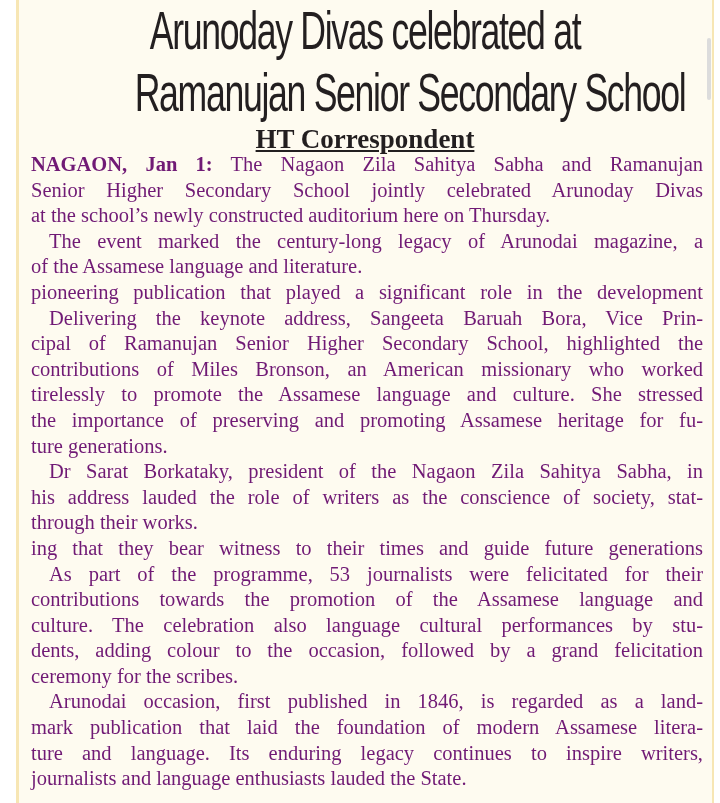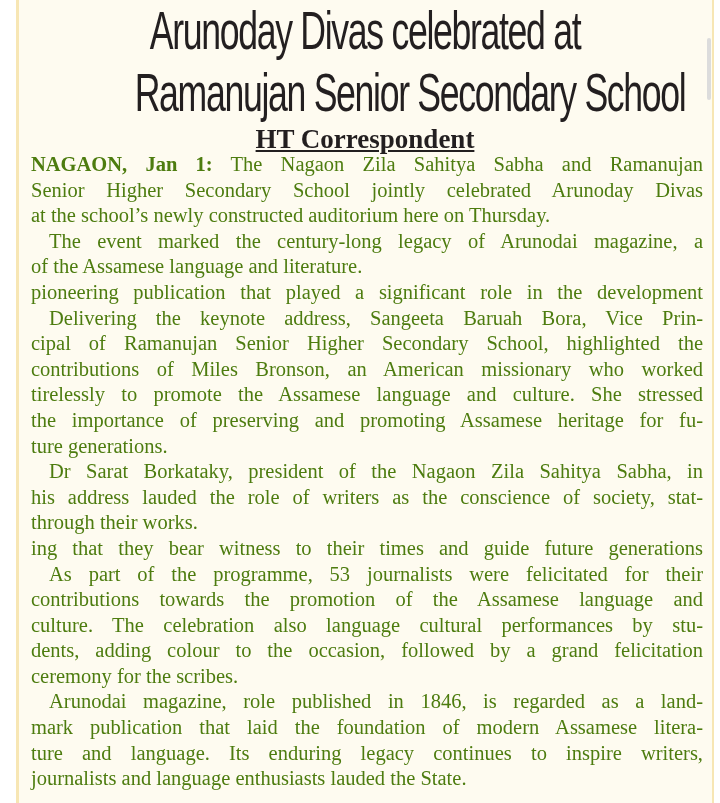--- a/index.html
+++ b/index.html
@@ -58,21 +58,21 @@
       color: #231f20;
       line-height: 26px;
     }
     .byline span { text-decoration: underline; text-underline-offset: 2px; }
     .body {
       position: absolute;
       left: 31px; top: 152px; width: 672px;
       font-family: "Liberation Serif", serif;
       font-size: 20.5px;
       line-height: 25.6px;
-      color: #4d7c0f;
+      color: #701a75;
     }
     .body .ln {
       display: block;
       white-space: nowrap;
       text-align: justify;
       text-align-last: justify;
     }
     .body .ln.last { text-align-last: left; }
     .body .ln.indent { padding-left: 18px; }
     .dateline { font-weight: bold; }
@@ -126,18 +126,18 @@
 
   <div>
     <span class="ln indent" style="display: block;">As part of the programme, 53 journalists were felicitated for their</span>
     <span class="ln" style="display: block;">contributions towards the promotion of the Assamese language and</span>
     <span class="ln" style="display: block;">culture. The celebration also language cultural performances by stu-</span>
     <span class="ln" style="display: block;">dents, adding colour to the occasion, followed by a grand felicitation</span>
     <span class="ln last" style="display: block;">ceremony for the scribes.</span>
   </div>
 
   <div>
-    <span class="ln indent" style="display: block;">Arunodai magazine, role published in 1846, is regarded as a land-</span>
+    <span class="ln indent" style="display: block;">Arunodai occasion, first published in 1846, is regarded as a land-</span>
     <span class="ln" style="display: block;">mark publication that laid the foundation of modern Assamese litera-</span>
     <span class="ln" style="display: block;">ture and language. Its enduring legacy continues to inspire writers,</span>
     <span class="ln last" style="display: block;">journalists and language enthusiasts lauded the State.</span>
   </div>
 </div>
 
 </body></html>

